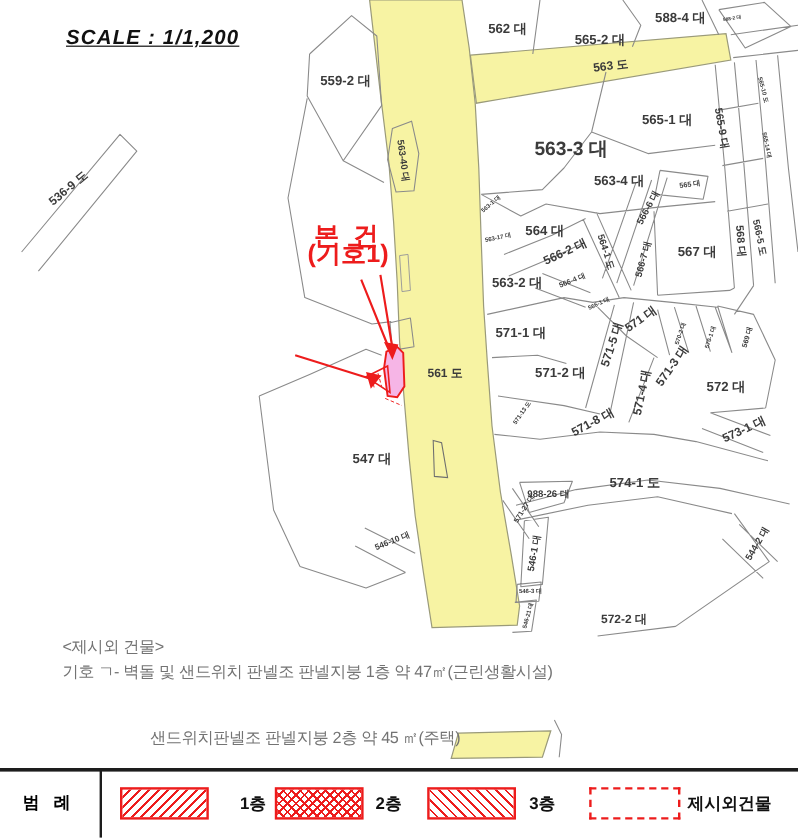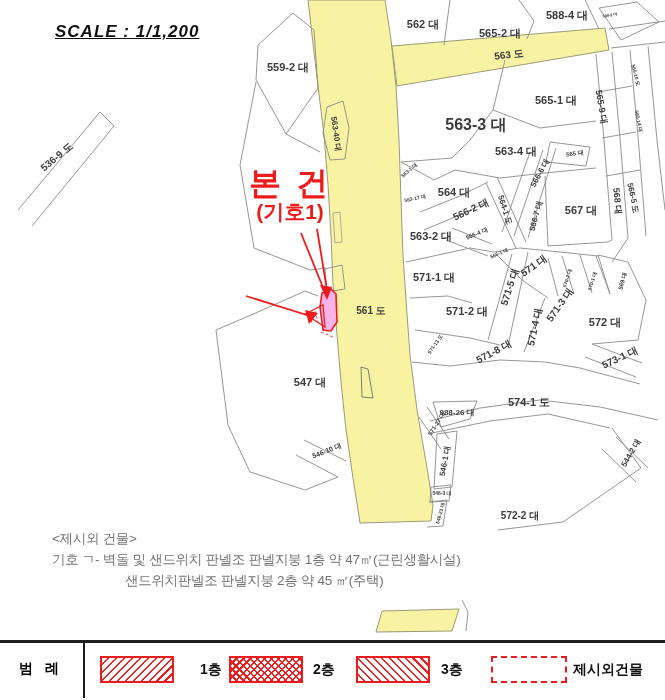--- a/index.html
+++ b/index.html
@@ -6,26 +6,26 @@
   .stage{position:relative;width:665px;height:700px;background:#ffffff;overflow:hidden;
          font-family:"Liberation Sans",sans-serif;}
   svg{position:absolute;left:0;top:0;}
   .scale-label{position:absolute;left:55px;top:22px;font-size:17px;font-weight:bold;
     font-style:italic;text-decoration:underline;letter-spacing:1px;color:#111;}
   #labels{position:absolute;left:0;top:0;width:665px;height:700px;pointer-events:none;}
   .plabel{position:absolute;white-space:nowrap;color:#3b3b3b;font-weight:bold;
     transform:translate(-50%,-50%);letter-spacing:0;}
   .red-label{position:absolute;color:#ed1c1c;font-weight:bold;white-space:nowrap;
     transform:translate(-50%,-50%);line-height:1.05;}
-  #subject-line1{left:290px;top:184px;font-size:32px;letter-spacing:3px;}
+  #subject-line1{left:290px;top:197px;font-size:21px;letter-spacing:3px;}
   #subject-line2{left:290px;top:212px;font-size:21px;}
   #extra-label{left:180px;top:288px;font-size:22px;letter-spacing:1px;}
   .notes{position:absolute;left:52px;top:528px;color:#737373;font-weight:normal;font-size:13.5px;
     line-height:21px;letter-spacing:-0.3px;}
-  .notes .indent{padding-left:73px;}
+  .notes .indent{padding-left:73px;margin-top:34px;}
   .legend-hline{position:absolute;left:0;top:640px;width:665px;height:2.5px;background:#1d1d1d;}
   .legend-vline{position:absolute;left:83px;top:640px;width:2px;height:58px;background:#1d1d1d;}
   .legend-title{position:absolute;left:19px;top:660px;font-size:14px;font-weight:bold;
     color:#000000;letter-spacing:4px;}
   .swatch{position:absolute;top:656px;width:74px;height:27px;border:2px solid #ed1c1c;
     box-sizing:border-box;background:#fff;}
   .swatch.diag{background:repeating-linear-gradient(135deg,#fff 0,#fff 4px,#ed1c1c 4px,#ed1c1c 5.6px);}
   .swatch.cross{background:
     repeating-linear-gradient(45deg,rgba(255,255,255,0) 0,rgba(255,255,255,0) 3.4px,#ed1c1c 3.4px,#ed1c1c 5px),
     repeating-linear-gradient(135deg,#fff 0,#fff 3.4px,#ed1c1c 3.4px,#ed1c1c 5px);}

